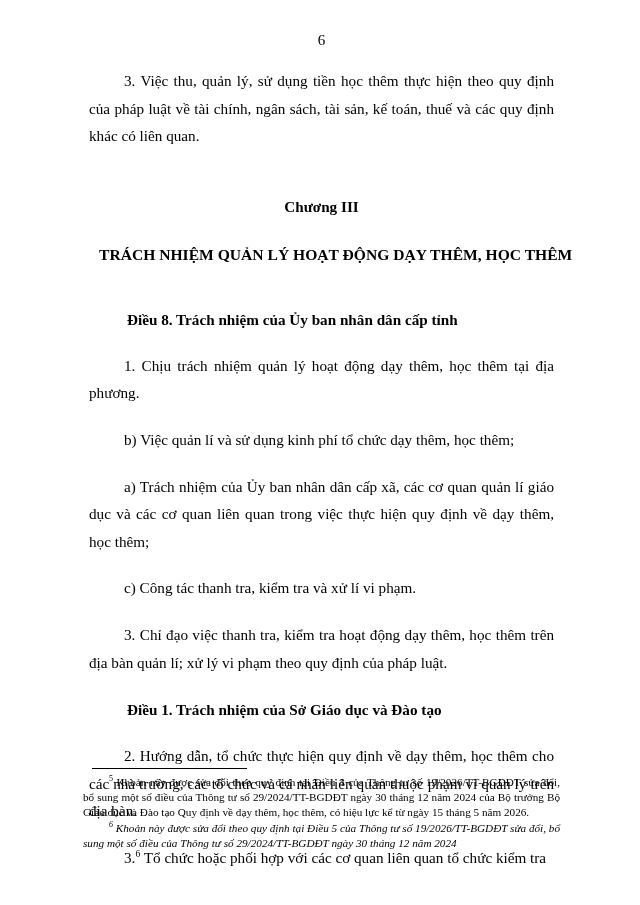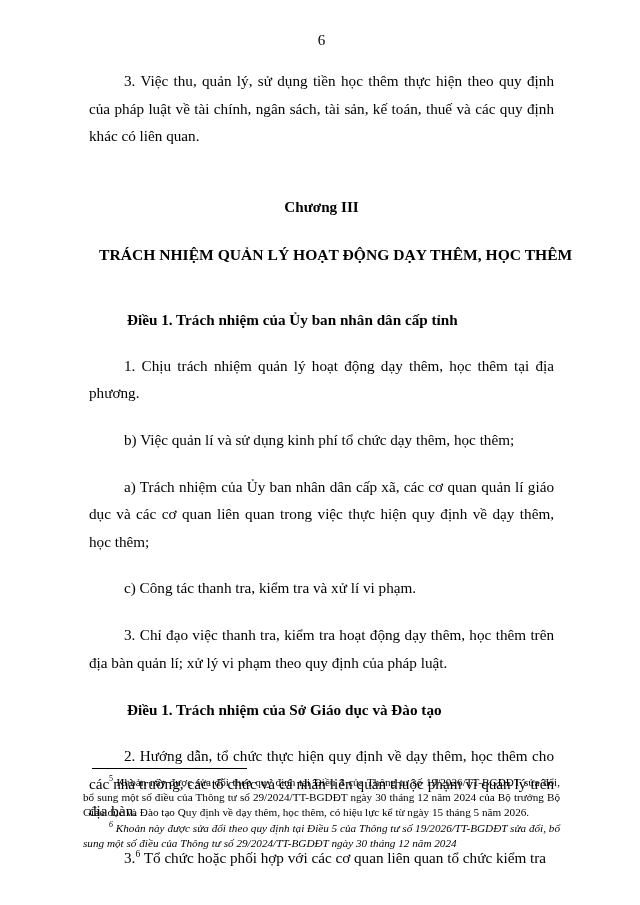--- a/index.html
+++ b/index.html
@@ -135,21 +135,21 @@
 
     <div class="folio">6</div>
 
     <p class="para">3. Việc thu, quản lý, sử dụng tiền học thêm thực hiện theo quy định của pháp luật về tài chính, ngân sách, tài sản, kế toán, thuế và các quy định khác có liên quan.</p>
 
     <div class="chapter-wrap">
       <p class="chapter-num">Chương III</p>
       <p class="chapter-title">TRÁCH NHIỆM QUẢN LÝ HOẠT ĐỘNG DẠY THÊM, HỌC THÊM</p>
     </div>
 
-    <p class="article-heading">Điều 1. Trách nhiệm của Ủy ban nhân dân cấp tỉnh</p>
+    <p class="article-heading">Điều 8. Trách nhiệm của Ủy ban nhân dân cấp tỉnh</p>
 
     <p class="para">1. Chịu trách nhiệm quản lý hoạt động dạy thêm, học thêm tại địa phương.</p>
 
 
     <p class="para">b) Việc quản lí và sử dụng kinh phí tổ chức dạy thêm, học thêm;</p>
 
     <p class="para">a) Trách nhiệm của Ủy ban nhân dân cấp xã, các cơ quan quản lí giáo dục và các cơ quan liên quan trong việc thực hiện quy định về dạy thêm, học thêm;</p>
 
     <p class="para">c) Công tác thanh tra, kiểm tra và xử lí vi phạm.</p>
 

